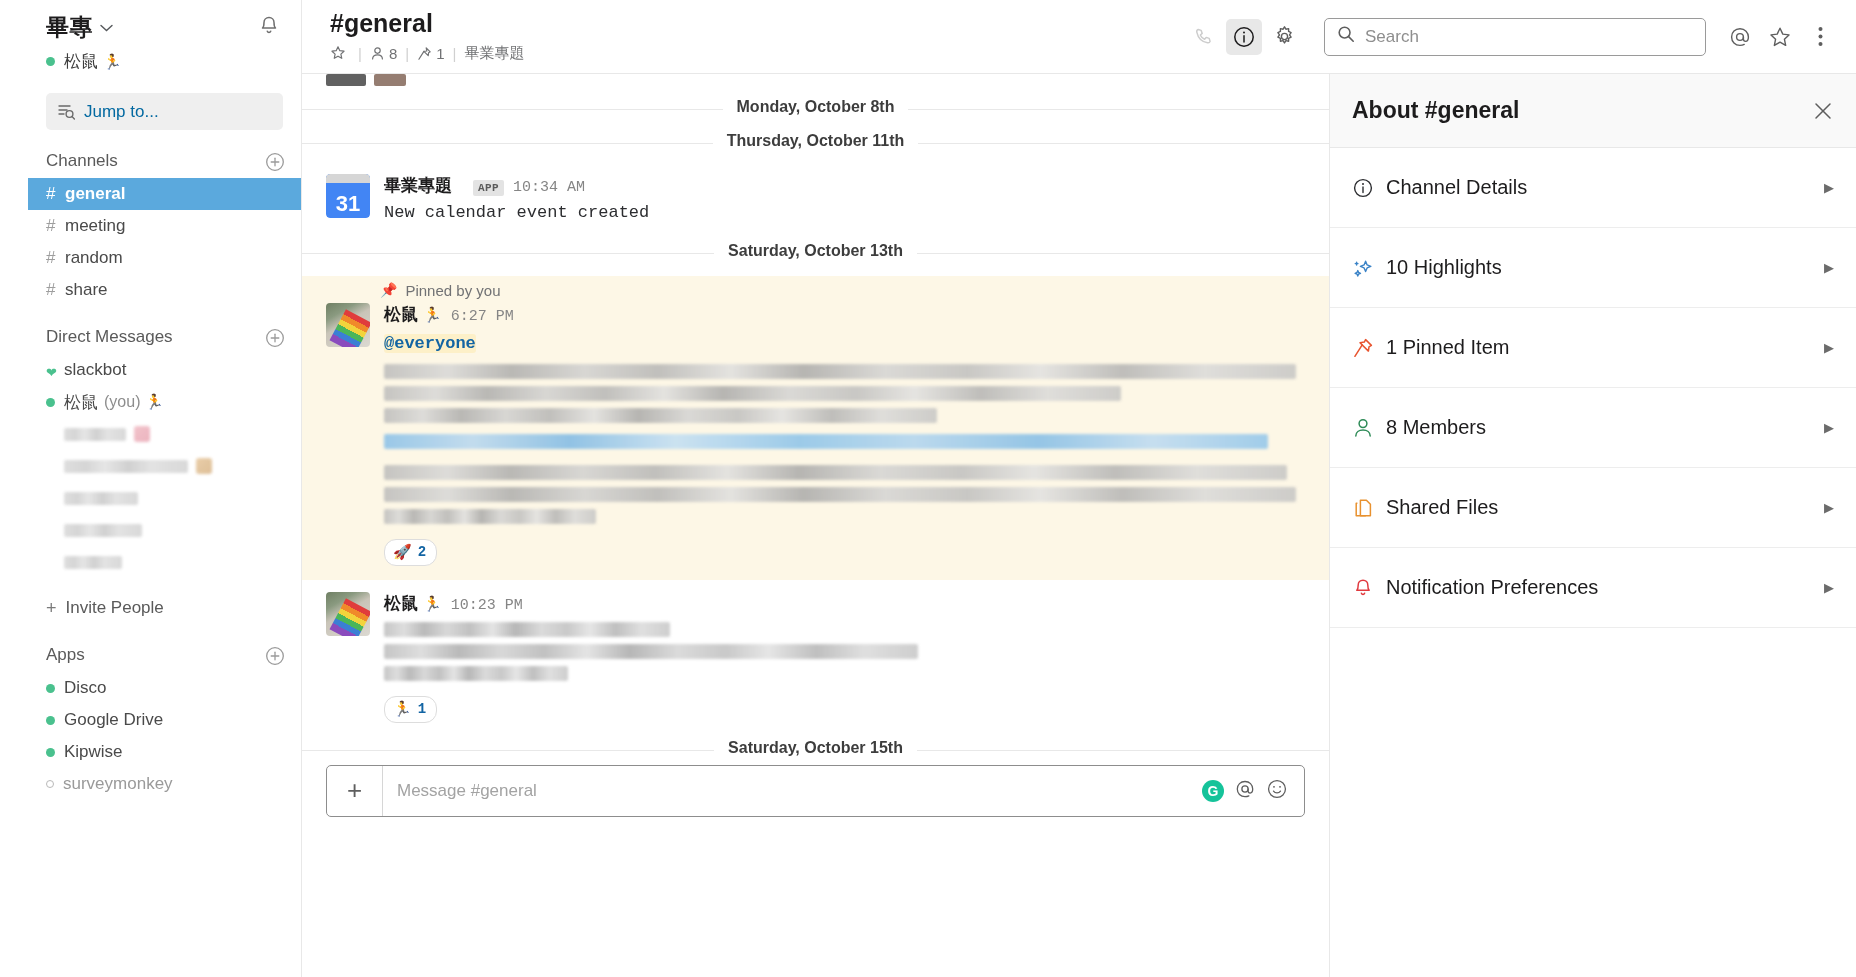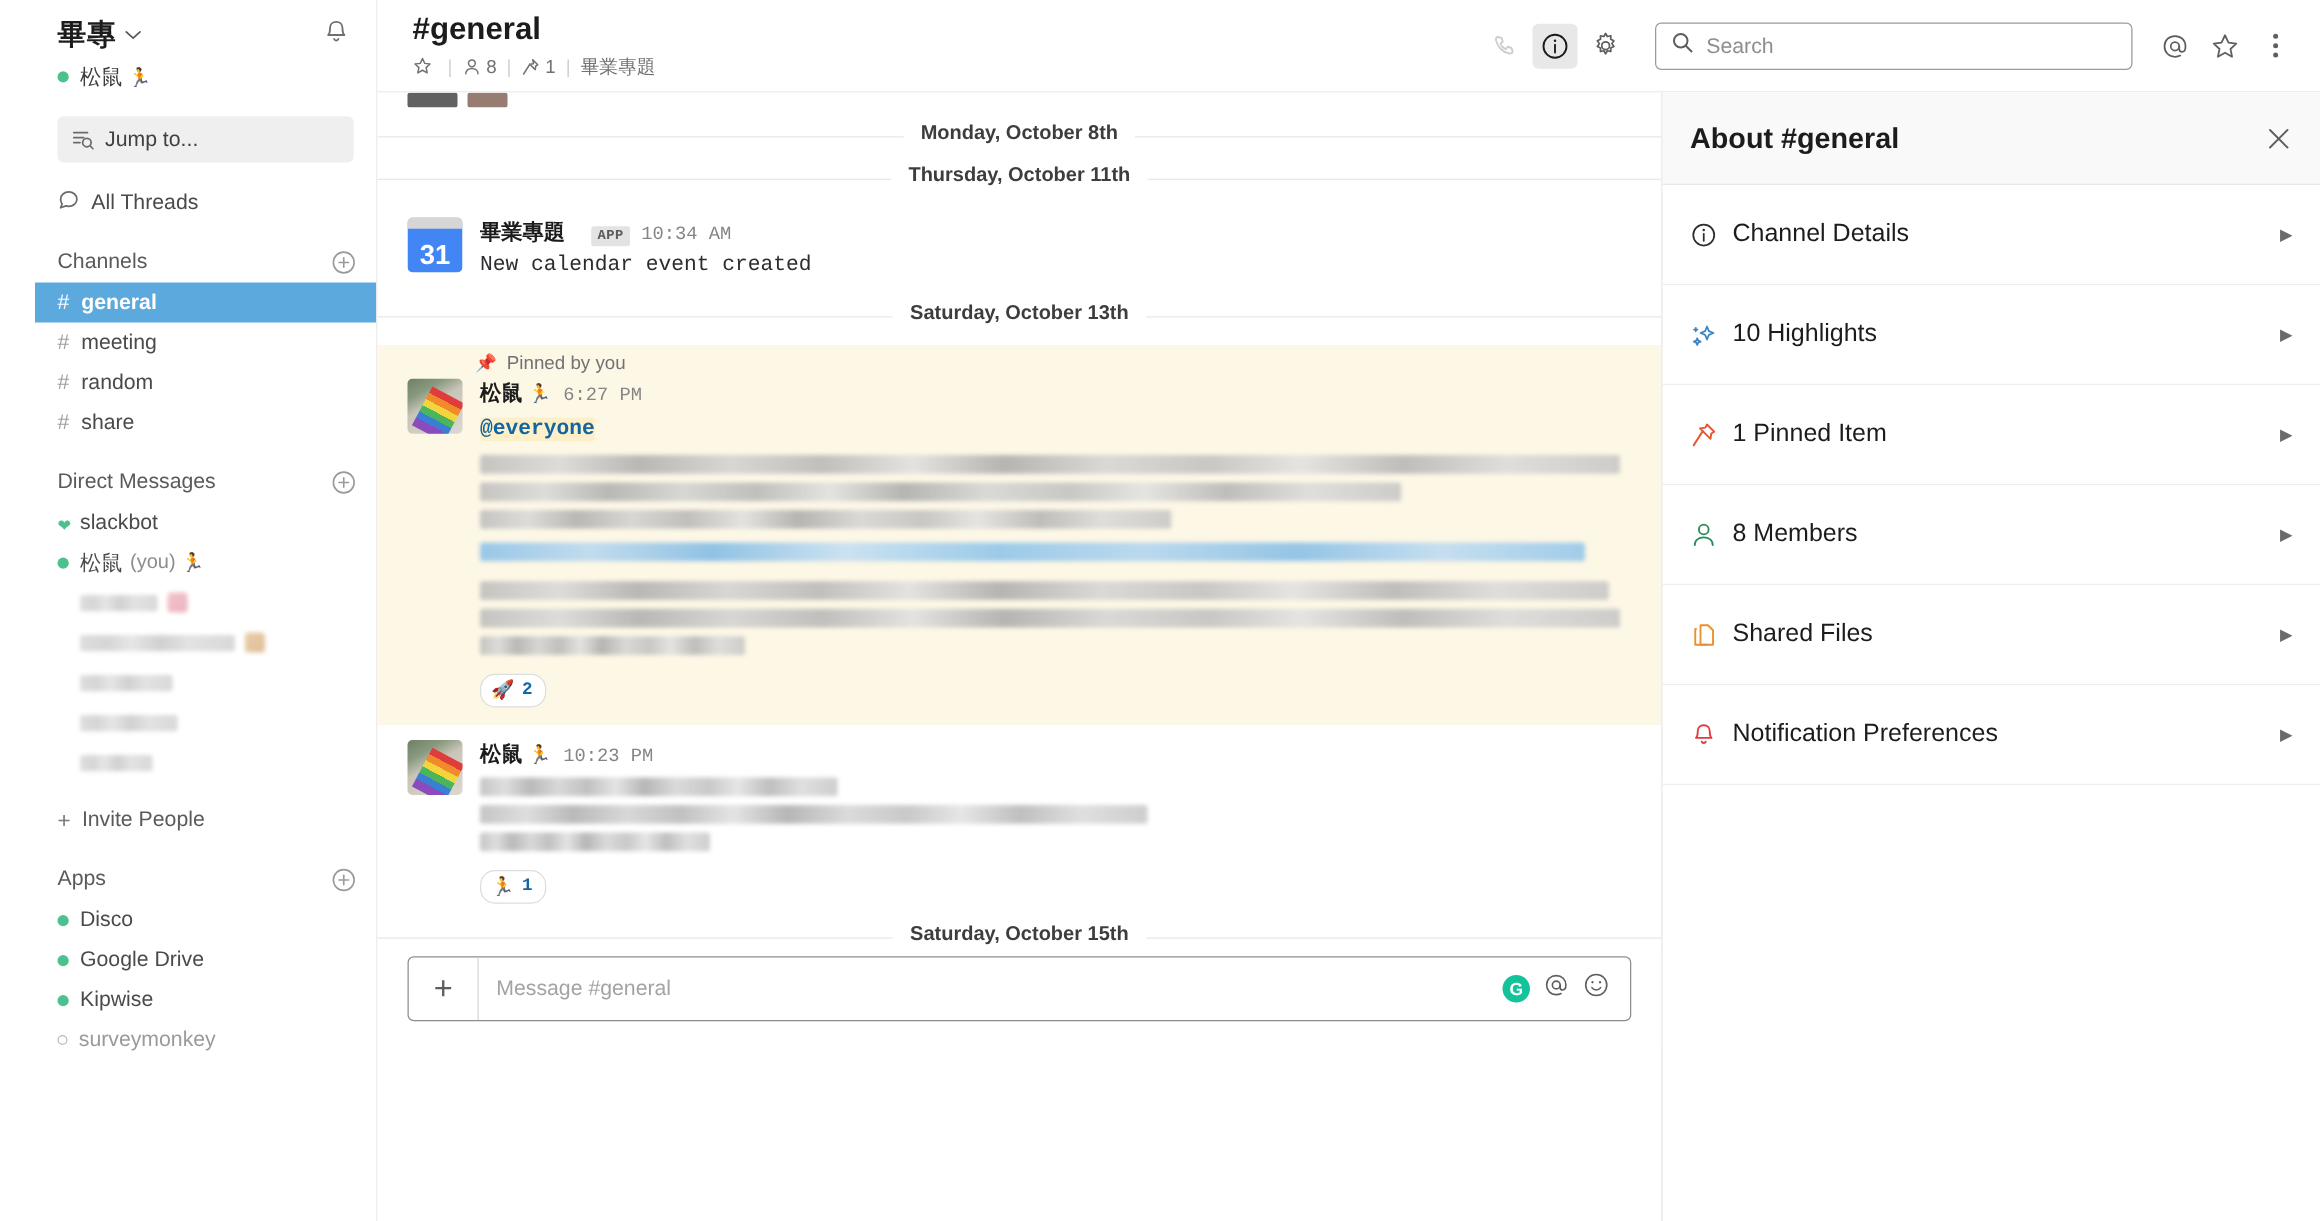--- a/index.html
+++ b/index.html
@@ -39,21 +39,21 @@
   .dot.hollow { background: transparent; border: 1.5px solid #b9b9b9; width: 8px; height: 8px;}
   .dot.heart { background: transparent; }
   .user-name { font-size: 17px; color: #3d3d3d; }
   .emoji { font-size: 15px; margin-left: 5px; }
 
   .jump-to {
     margin: 14px 18px 0 18px;
     height: 37px; border-radius: 5px;
     background: #efefef;
     display: flex; align-items: center; padding: 0 12px;
-    color: #404040; font-size: 17px;
+    color: #0369a1; font-size: 17px;
   }
   .jump-to svg { margin-right: 9px; }
 
   .nav-item {
     display: flex; align-items: center;
     padding: 0 18px; height: 32px;
     font-size: 17px; color: #4a4a4a;
   }
   .nav-item.all-threads { margin-top: 16px; }
   .nav-item svg { margin-right: 9px; }
@@ -274,28 +274,20 @@
       <svg width="17" height="17" viewBox="0 0 17 17" fill="none" stroke="#6b6b6b" stroke-width="1.4">
         <line x1="1" y1="3" x2="12" y2="3" stroke-linecap="round"></line>
         <line x1="1" y1="7" x2="9" y2="7" stroke-linecap="round"></line>
         <line x1="1" y1="11" x2="6" y2="11" stroke-linecap="round"></line>
         <circle cx="11.5" cy="11" r="3.4"></circle>
           <line x1="14" y1="13.6" x2="16.4" y2="16" stroke-linecap="round"></line>
       </svg>
       <span>Jump to...</span>
     </div>
 
-    <div class="nav-item all-threads">
-      <span>
-        <svg width="18" height="18" viewBox="0 0 18 18" fill="none" stroke="#6b6b6b" stroke-width="1.4">
-          <path d="M15.5 8.3c0 3.2-2.9 5.8-6.5 5.8-.8 0-1.6-.1-2.3-.35L2.5 15.2l1.2-3.1C2.9 11.1 2.5 9.8 2.5 8.3c0-3.2 2.9-5.8 6.5-5.8s6.5 2.6 6.5 5.8z" stroke-linejoin="round"></path>
-        </svg>
-      </span>
-      <span>All Threads</span>
-    </div>
 
     <div class="section-head">
       <span class="section-title">Channels</span>
       <span class="plus-circle">
         <svg width="20" height="20" viewBox="0 0 20 20" fill="none" stroke="#9a9a9a" stroke-width="1.3">
           <circle cx="10" cy="10" r="8.3"></circle>
             <line x1="10" y1="6.2" x2="10" y2="13.8" stroke-linecap="round"></line>
             <line x1="6.2" y1="10" x2="13.8" y2="10" stroke-linecap="round"></line>
         </svg>
       </span>

